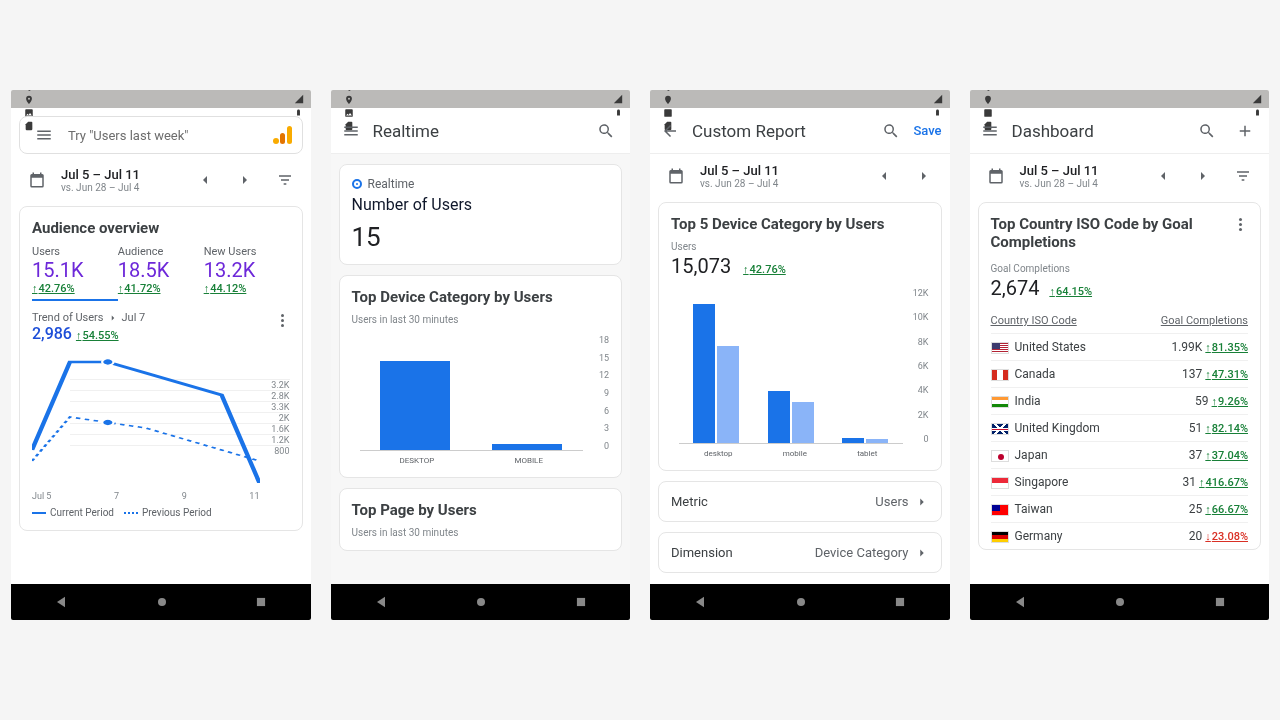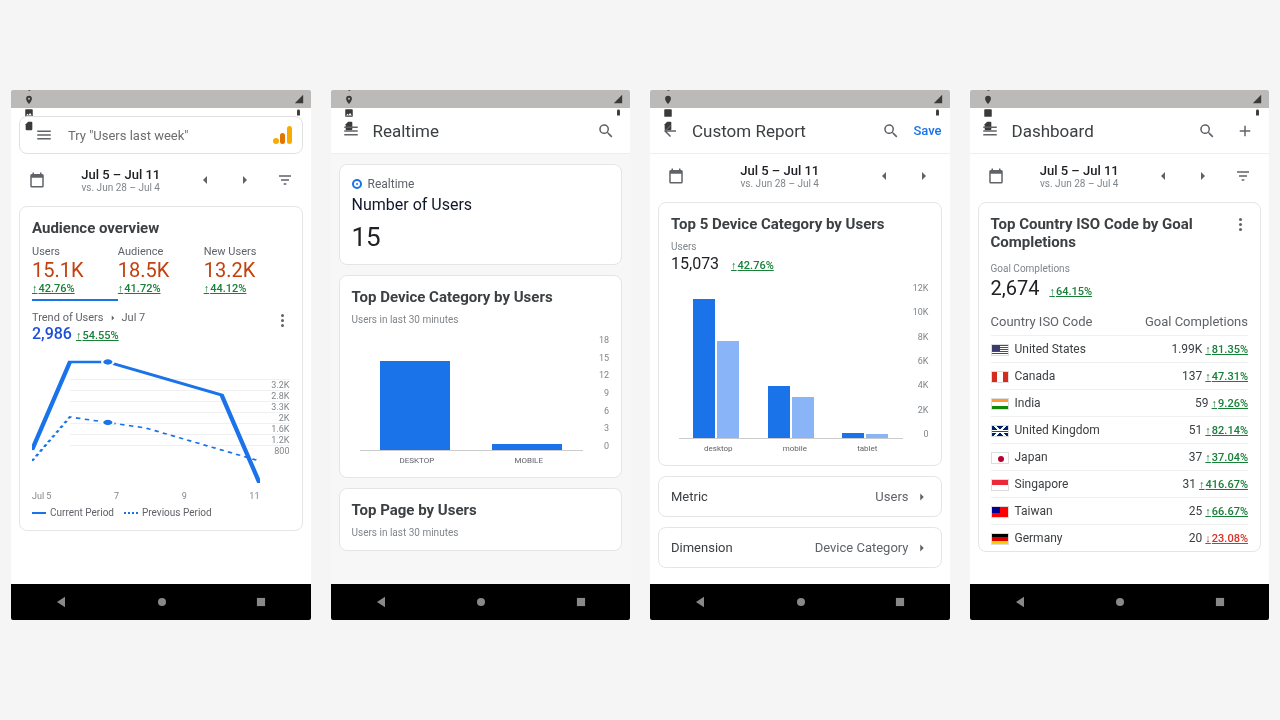--- a/index.html
+++ b/index.html
@@ -47,36 +47,35 @@
     font-size: 13px; color: #6d6d6d;
   }
   .ga-logo { width: 24px; height: 24px; position: relative; }
   .iconbtn { width: 32px; height: 32px; display: inline-flex; align-items: center; justify-content: center; color: #5f6368; cursor: pointer; }
   .appbar-title { font-size: 17px; color: #3c4043; flex: 1; }
   .save { color: #1a73e8; font-size: 13px; font-weight: 500; }
   .datebar {
     display: flex; align-items: center;
     padding: 6px 10px 10px 10px;
     gap: 8px;
-    text-align: center;
   }
   .datebar .dates { flex: 1; }
   .daterange { font-size: 13px; font-weight: 500; color: #202124; }
   .datecomp { font-size: 10px; color: #80868b; }
   .body { flex: 1; overflow: hidden; padding: 0 8px; }
   .card {
     background: #fff; border: 1px solid #e5e5e5; border-radius: 8px;
     padding: 12px; margin-bottom: 10px;
   }
   .card h3 { font-size: 15px; color: #3c4043; font-weight: 700; margin-bottom: 8px; }
   .card .sub { font-size: 10px; color: #80868b; }
   .metrics { display: flex; gap: 0; margin-bottom: 10px; }
   .metric { flex: 1; }
   .metric .lbl { font-size: 11px; color: #5f6368; }
-  .metric .val { font-size: 20px; color: #c2410c; }
+  .metric .val { font-size: 20px; color: #6d28d9; }
   .delta { font-size: 11px; font-weight: 500; text-decoration: underline; }
   .delta.up { color: #188038; }
   .delta.down { color: #d93025; }
   .delta::before { content: "↑"; margin-right: 1px; }
   .delta.down::before { content: "↓"; }
   .metric.active { border-bottom: 2px solid #1a73e8; padding-bottom: 4px; }
   .trendhead { display: flex; align-items: center; font-size: 11px; color: #5f6368; gap: 4px; }
   .bignum { font-size: 16px; color: #1d4ed8; font-weight: 500; }
   .chartarea { position: relative; height: 150px; margin-top: 8px; }
   .yticks { position: absolute; right: 0; top: 0; bottom: 18px; width: 30px; display: flex; flex-direction: column; justify-content: center; text-align: left; font-size: 9px; color: #80868b; }
@@ -97,21 +96,21 @@
   .barchart .xl { position: absolute; left: 8px; right: 26px; bottom: 0; display: flex; justify-content: space-around; font-size: 8px; color: #5f6368; }
 
   .rownav {
     display: flex; align-items: center; justify-content: space-between;
     border: 1px solid #e5e5e5; border-radius: 8px; padding: 12px;
     font-size: 13px; color: #3c4043; margin-bottom: 10px; cursor: pointer;
   }
   .rownav .val { color: #5f6368; display: flex; align-items: center; gap: 6px; }
 
   .tbl { width: 100%; font-size: 12px; border-collapse: collapse; }
-  .tbl th { text-align: left; font-weight: 400; color: #5f6368; font-size: 13px; padding: 6px 0; }
+  .tbl th { text-align: left; font-weight: 400; color: #5f6368; font-size: 11px; padding: 6px 0; text-decoration: underline; }
   .tbl th.r, .tbl td.r { text-align: right; }
   .tbl td { padding: 6px 0; border-top: 1px solid #f0f0f0; color: #3c4043; }
   .flag { width: 18px; height: 12px; display: inline-block; vertical-align: middle; margin-right: 6px; border: 1px solid #ddd; position: relative; overflow: hidden; }
   .flag::before, .flag::after { content: ""; position: absolute; inset: 0; }
 
   .navbar {
     height: 36px; background: #000;
     display: flex; align-items: center; justify-content: space-around;
   }
   .navbar svg { fill: #888; }
@@ -477,21 +476,21 @@
           <path d="M9 6l6 6-6 6z"></path>
         </svg>
       </span>
   </div>
 
   <div class="body">
     <div class="card">
       <h3>Top 5 Device Category by Users</h3>
       <div class="sub">Users</div>
       <div style="margin-top:2px;">
-        <span style="font-size:16px; color:#202124;">15,073</span>
+        <span style="font-size:20px; color:#202124;">15,073</span>
         <span class="delta up" style="margin-left:8px;">42.76%</span>
       </div>
       <div class="barchart" style="height:170px;">
         <div class="yt" id="s3y">
             <div>12K</div>
             <div>10K</div>
             <div>8K</div>
             <div>6K</div>
             <div>4K</div>
             <div>2K</div>

